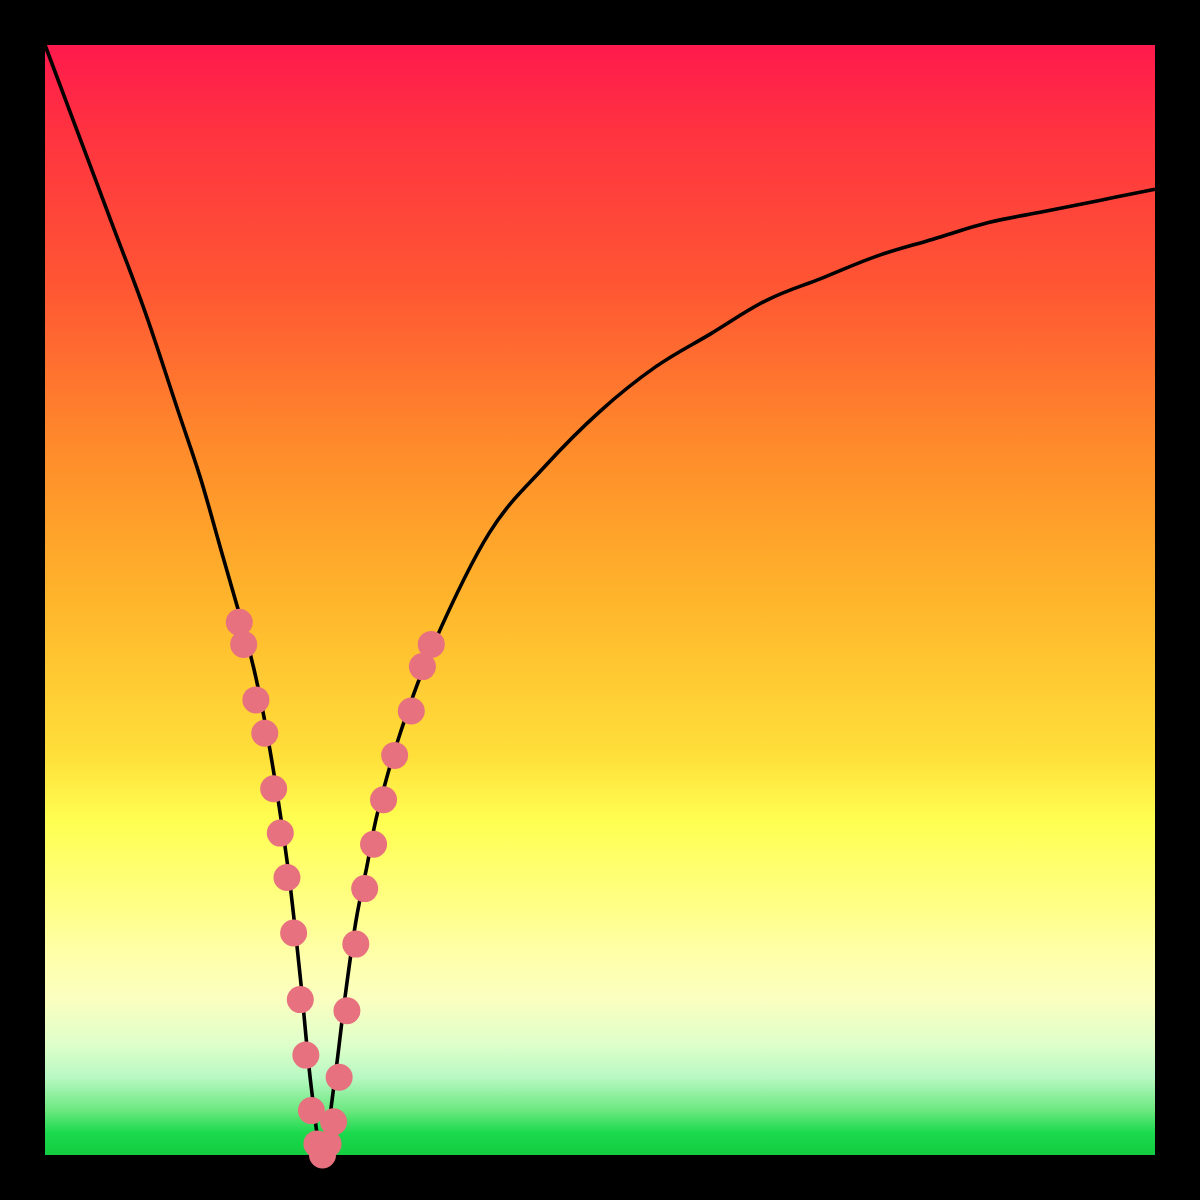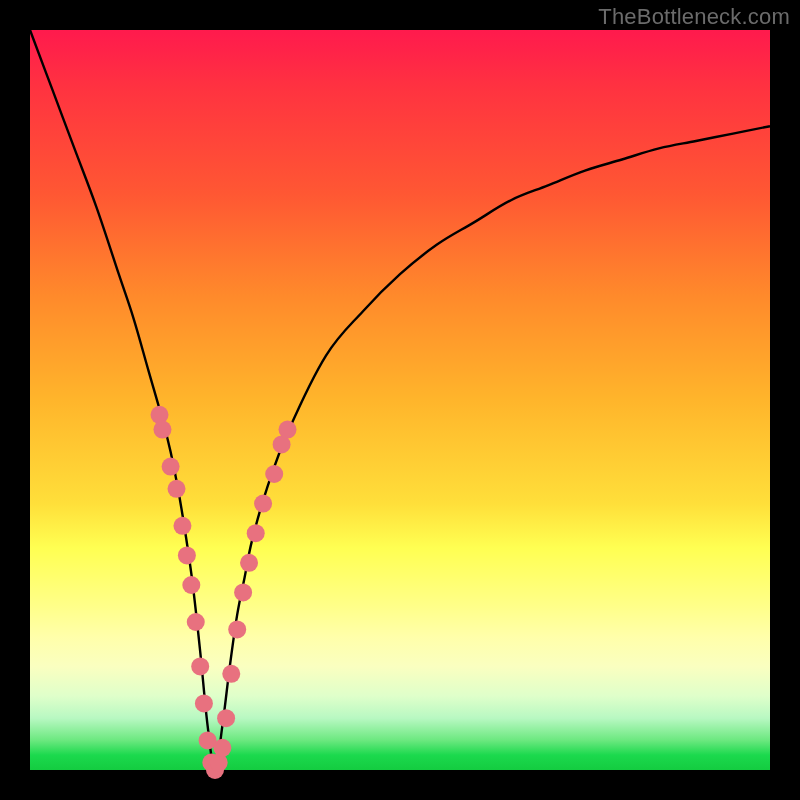--- a/index.html
+++ b/index.html
@@ -58,21 +58,20 @@
     top: 0;
     width: 740px;
     height: 740px;
     overflow: visible;
   }
 </style>
 </head>
 <body>
 
 <div class="chart-wrap">
-  <div class="watermark">TheBottleneck.com</div>
   <div class="plot-area">
     <svg class="curve-layer" viewBox="0 0 740 740" preserveAspectRatio="none">
       <path id="curve-path" fill="none" stroke="#000000" stroke-width="2.4" d="M 0.00 0.00 C 4.00 10.66, 14.21 37.89, 22.20 59.20 C 30.19 80.51, 36.41 97.09, 44.40 118.40 C 52.39 139.71, 58.61 154.96, 66.60 177.60 C 74.59 200.24, 82.14 224.22, 88.80 244.20 C 95.46 264.18, 98.27 271.28, 103.60 288.60 C 108.93 305.92, 113.07 321.75, 118.40 340.40 C 123.73 359.05, 129.20 377.55, 133.20 392.20 C 137.20 406.85, 137.94 409.81, 140.60 421.80 C 143.26 433.79, 145.34 444.15, 148.00 458.80 C 150.66 473.45, 152.74 485.88, 155.40 503.20 C 158.06 520.52, 160.14 533.69, 162.80 555.00 C 165.46 576.31, 167.54 596.29, 170.20 621.60 C 172.86 646.91, 174.94 674.29, 177.60 695.60 C 180.26 716.91, 182.34 740.00, 185.00 740.00 C 187.66 740.00, 189.74 714.25, 192.40 695.60 C 195.06 676.95, 197.14 656.38, 199.80 636.40 C 202.46 616.42, 204.54 600.58, 207.20 584.60 C 209.86 568.62, 211.94 560.92, 214.60 547.60 C 217.26 534.28, 218.00 526.58, 222.00 510.60 C 226.00 494.62, 230.14 478.78, 236.80 458.80 C 243.46 438.82, 248.34 423.58, 259.00 399.60 C 269.66 375.62, 282.68 346.91, 296.00 325.60 C 309.32 304.29, 319.68 295.85, 333.00 281.20 C 346.32 266.55, 356.68 256.19, 370.00 244.20 C 383.32 232.21, 393.68 223.92, 407.00 214.60 C 420.32 205.28, 430.68 200.39, 444.00 192.40 C 457.32 184.41, 467.68 176.86, 481.00 170.20 C 494.32 163.54, 504.68 160.73, 518.00 155.40 C 531.32 150.07, 541.68 145.26, 555.00 140.60 C 568.32 135.94, 578.68 133.50, 592.00 129.50 C 605.32 125.50, 615.68 121.73, 629.00 118.40 C 642.32 115.07, 652.68 113.66, 666.00 111.00 C 679.32 108.34, 689.68 106.26, 703.00 103.60 C 716.32 100.94, 733.34 97.53, 740.00 96.20"></path>
       <g id="markers">
           <circle cx="129.50" cy="384.80" r="9" fill="#e8717f" stroke="#d85c6b" stroke-width="0"></circle>
           <circle cx="132.46" cy="399.60" r="9" fill="#e8717f" stroke="#d85c6b" stroke-width="0"></circle>
           <circle cx="140.60" cy="436.60" r="9" fill="#e8717f" stroke="#d85c6b" stroke-width="0"></circle>
           <circle cx="146.52" cy="458.80" r="9" fill="#e8717f" stroke="#d85c6b" stroke-width="0"></circle>
           <circle cx="152.44" cy="495.80" r="9" fill="#e8717f" stroke="#d85c6b" stroke-width="0"></circle>
           <circle cx="156.88" cy="525.40" r="9" fill="#e8717f" stroke="#d85c6b" stroke-width="0"></circle>

